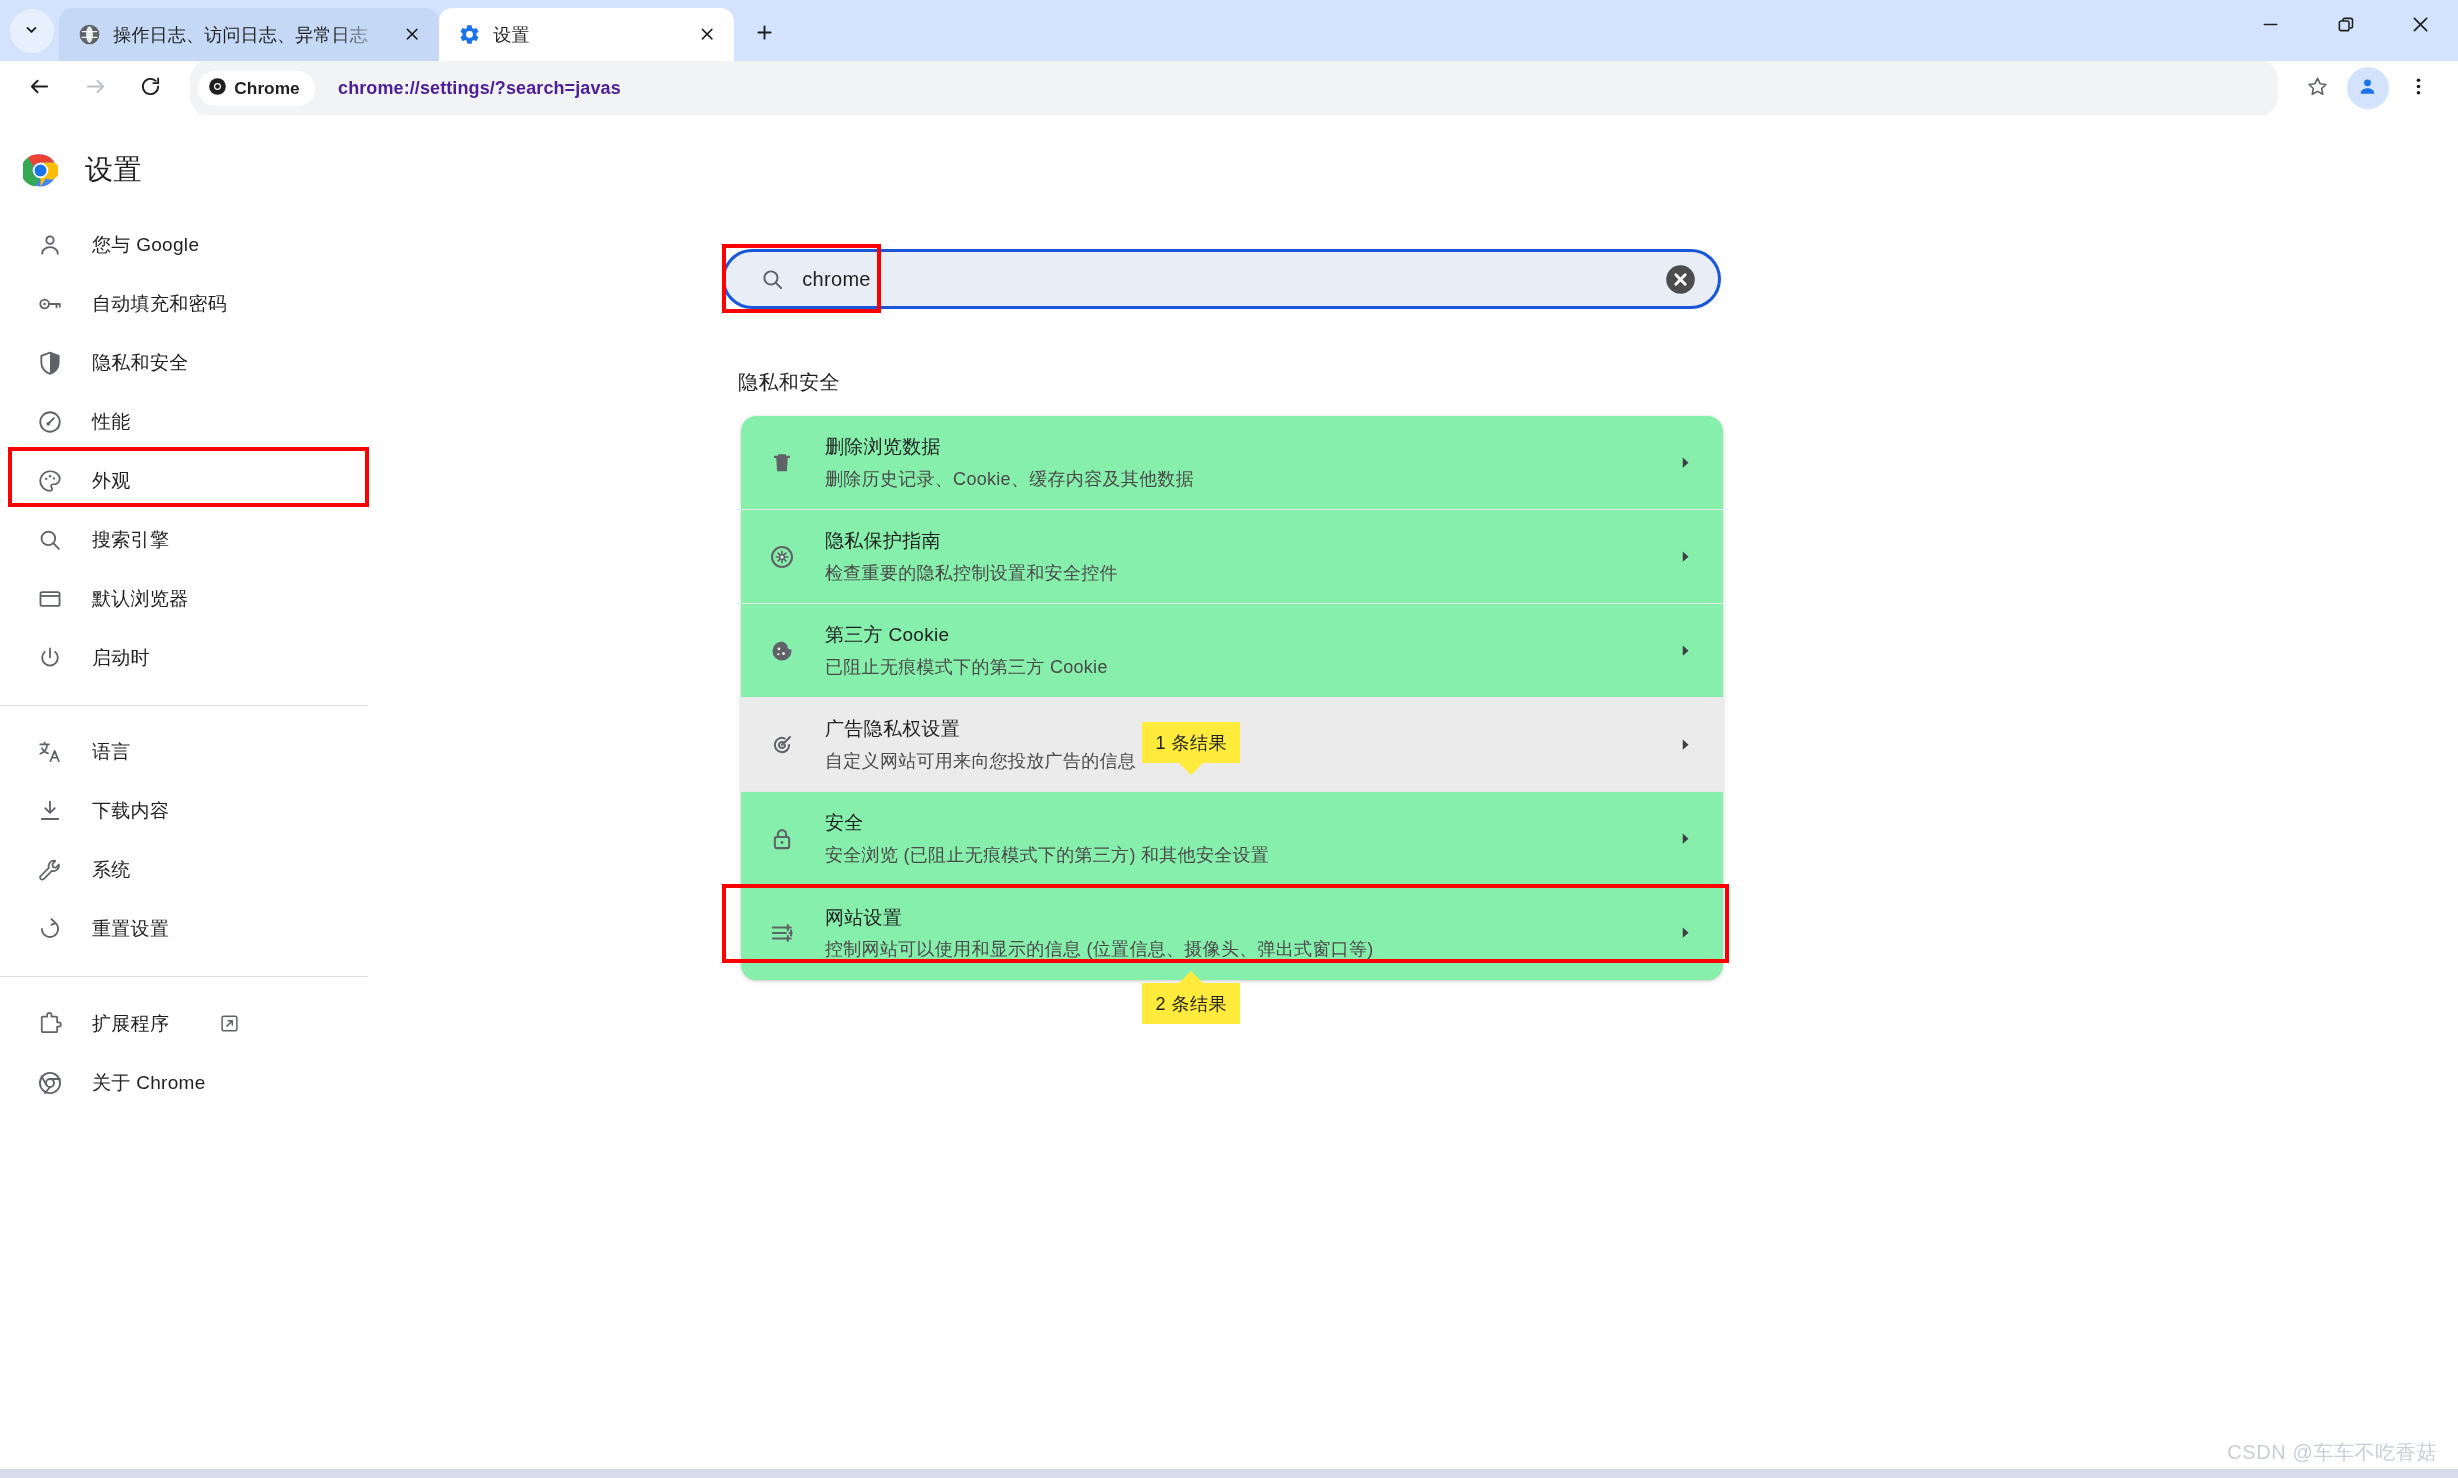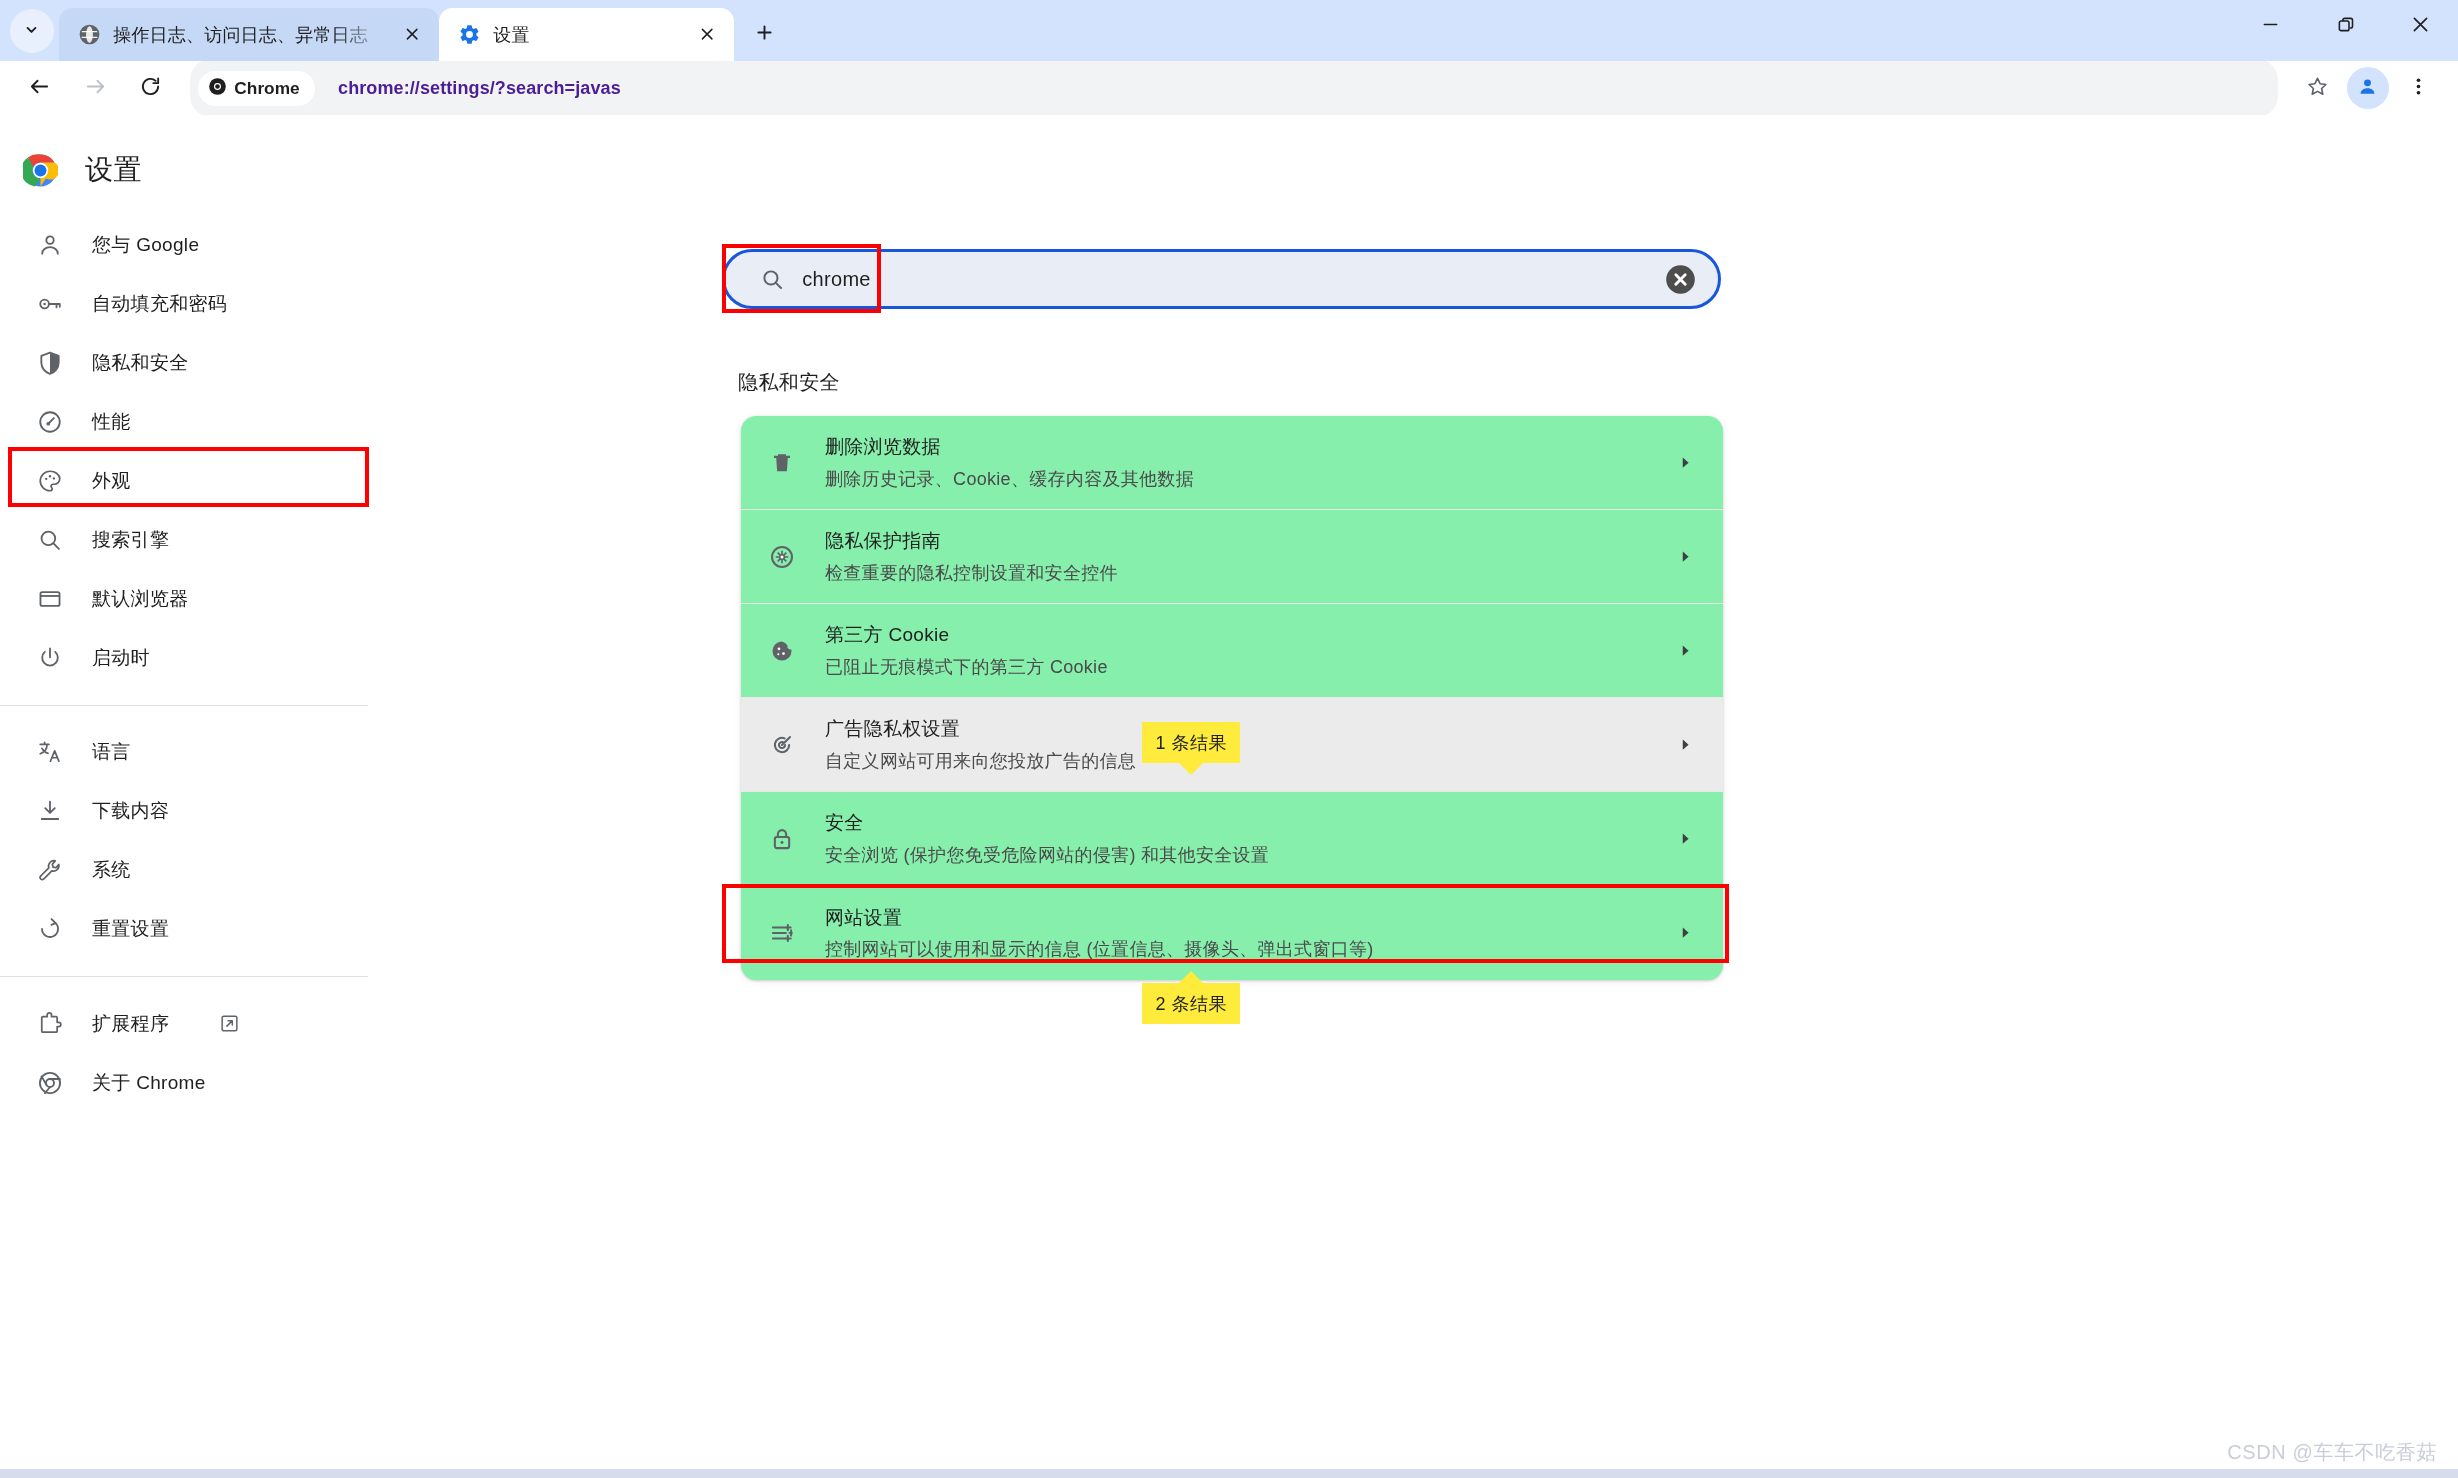--- a/index.html
+++ b/index.html
@@ -591,21 +591,21 @@
         <div class="row">
           <span class="row-icon">
             <svg viewBox="0 0 24 24">
                 <rect x="5.4" y="10.2" width="13.2" height="10.2" rx="1.7" fill="none" stroke="#5f6368" stroke-width="1.9"></rect>
                 <path d="M8.2 10.2V7.6a3.8 3.8 0 017.6 0v2.6" fill="none" stroke="#5f6368" stroke-width="1.9"></path>
                 <circle cx="12" cy="15.2" r="1.35" fill="#5f6368"></circle>
               </svg>
           </span>
           <span class="row-texts">
             <span class="row-title">安全</span>
-            <span class="row-sub">安全浏览 (保护您免受危险网站的侵害) 和其他安全设置</span>
+            <span class="row-sub">安全浏览 (已阻止无痕模式下的第三方) 和其他安全设置</span>
           </span>
           <span class="row-arrow">
             <svg viewBox="0 0 24 24">
                 <path d="M9 4l9 8-9 8z" fill="#3c4043"></path>
               </svg>
           </span>
         </div>
 
         <div class="row">
           <span class="row-icon">

